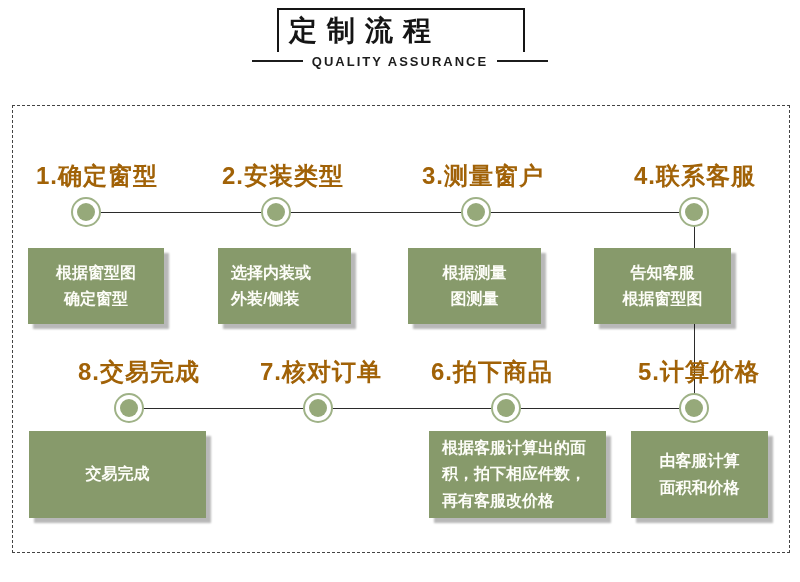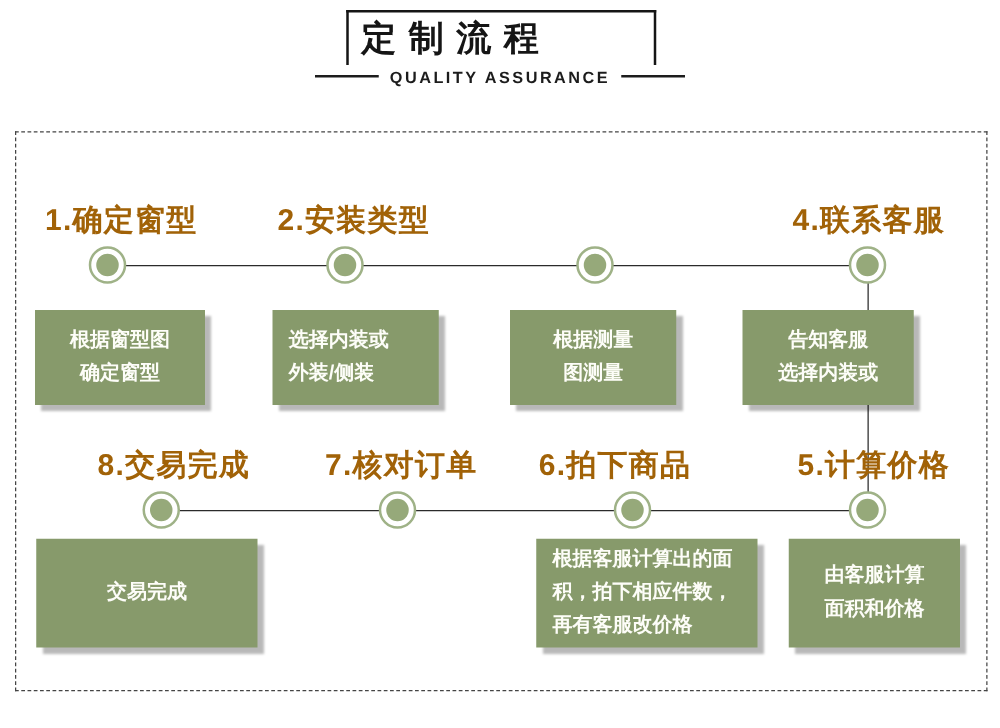--- a/index.html
+++ b/index.html
@@ -79,20 +79,21 @@
   </div>
 
   <div class="flow">
 
     <div class="line hline" style="left:73px; top:106px; width:607px;"></div>
     <div class="line hline" style="left:116px; top:302px; width:567px;"></div>
     <div class="line vline" style="left:681px; top:106px; height:196px;"></div>
 
     <div class="step-label" style="left:84px; top:54px;">1.确定窗型</div>
     <div class="step-label" style="left:270px; top:54px;">2.安装类型</div>
+    <div class="step-label" style="left:470px; top:54px;">3.测量窗户</div>
     <div class="step-label" style="left:682px; top:54px;">4.联系客服</div>
 
     <div class="circle" style="left:73px; top:106px;">
         <div class="dot"></div>
       </div>
     <div class="circle" style="left:263px; top:106px;">
         <div class="dot"></div>
       </div>
     <div class="circle" style="left:463px; top:106px;">
         <div class="dot"></div>
@@ -101,21 +102,21 @@
         <div class="dot"></div>
       </div>
 
     <div class="gbox align-left" style="left:205px; top:142px; width:133px; height:76px;">选择内装或
 外装/侧装</div>
     <div class="gbox" style="left:15px; top:142px; width:136px; height:76px;">根据窗型图
 确定窗型</div>
     <div class="gbox" style="left:395px; top:142px; width:133px; height:76px;">根据测量
 图测量</div>
     <div class="gbox" style="left:581px; top:142px; width:137px; height:76px;">告知客服
-选择内装或</div>
+根据窗型图</div>
 
     <div class="step-label" style="left:126px; top:250px;">8.交易完成</div>
     <div class="step-label" style="left:308px; top:250px;">7.核对订单</div>
     <div class="step-label" style="left:479px; top:250px;">6.拍下商品</div>
     <div class="step-label" style="left:686px; top:250px;">5.计算价格</div>
 
     <div class="circle" style="left:116px; top:302px;">
         <div class="dot"></div>
       </div>
     <div class="circle" style="left:305px; top:302px;">

